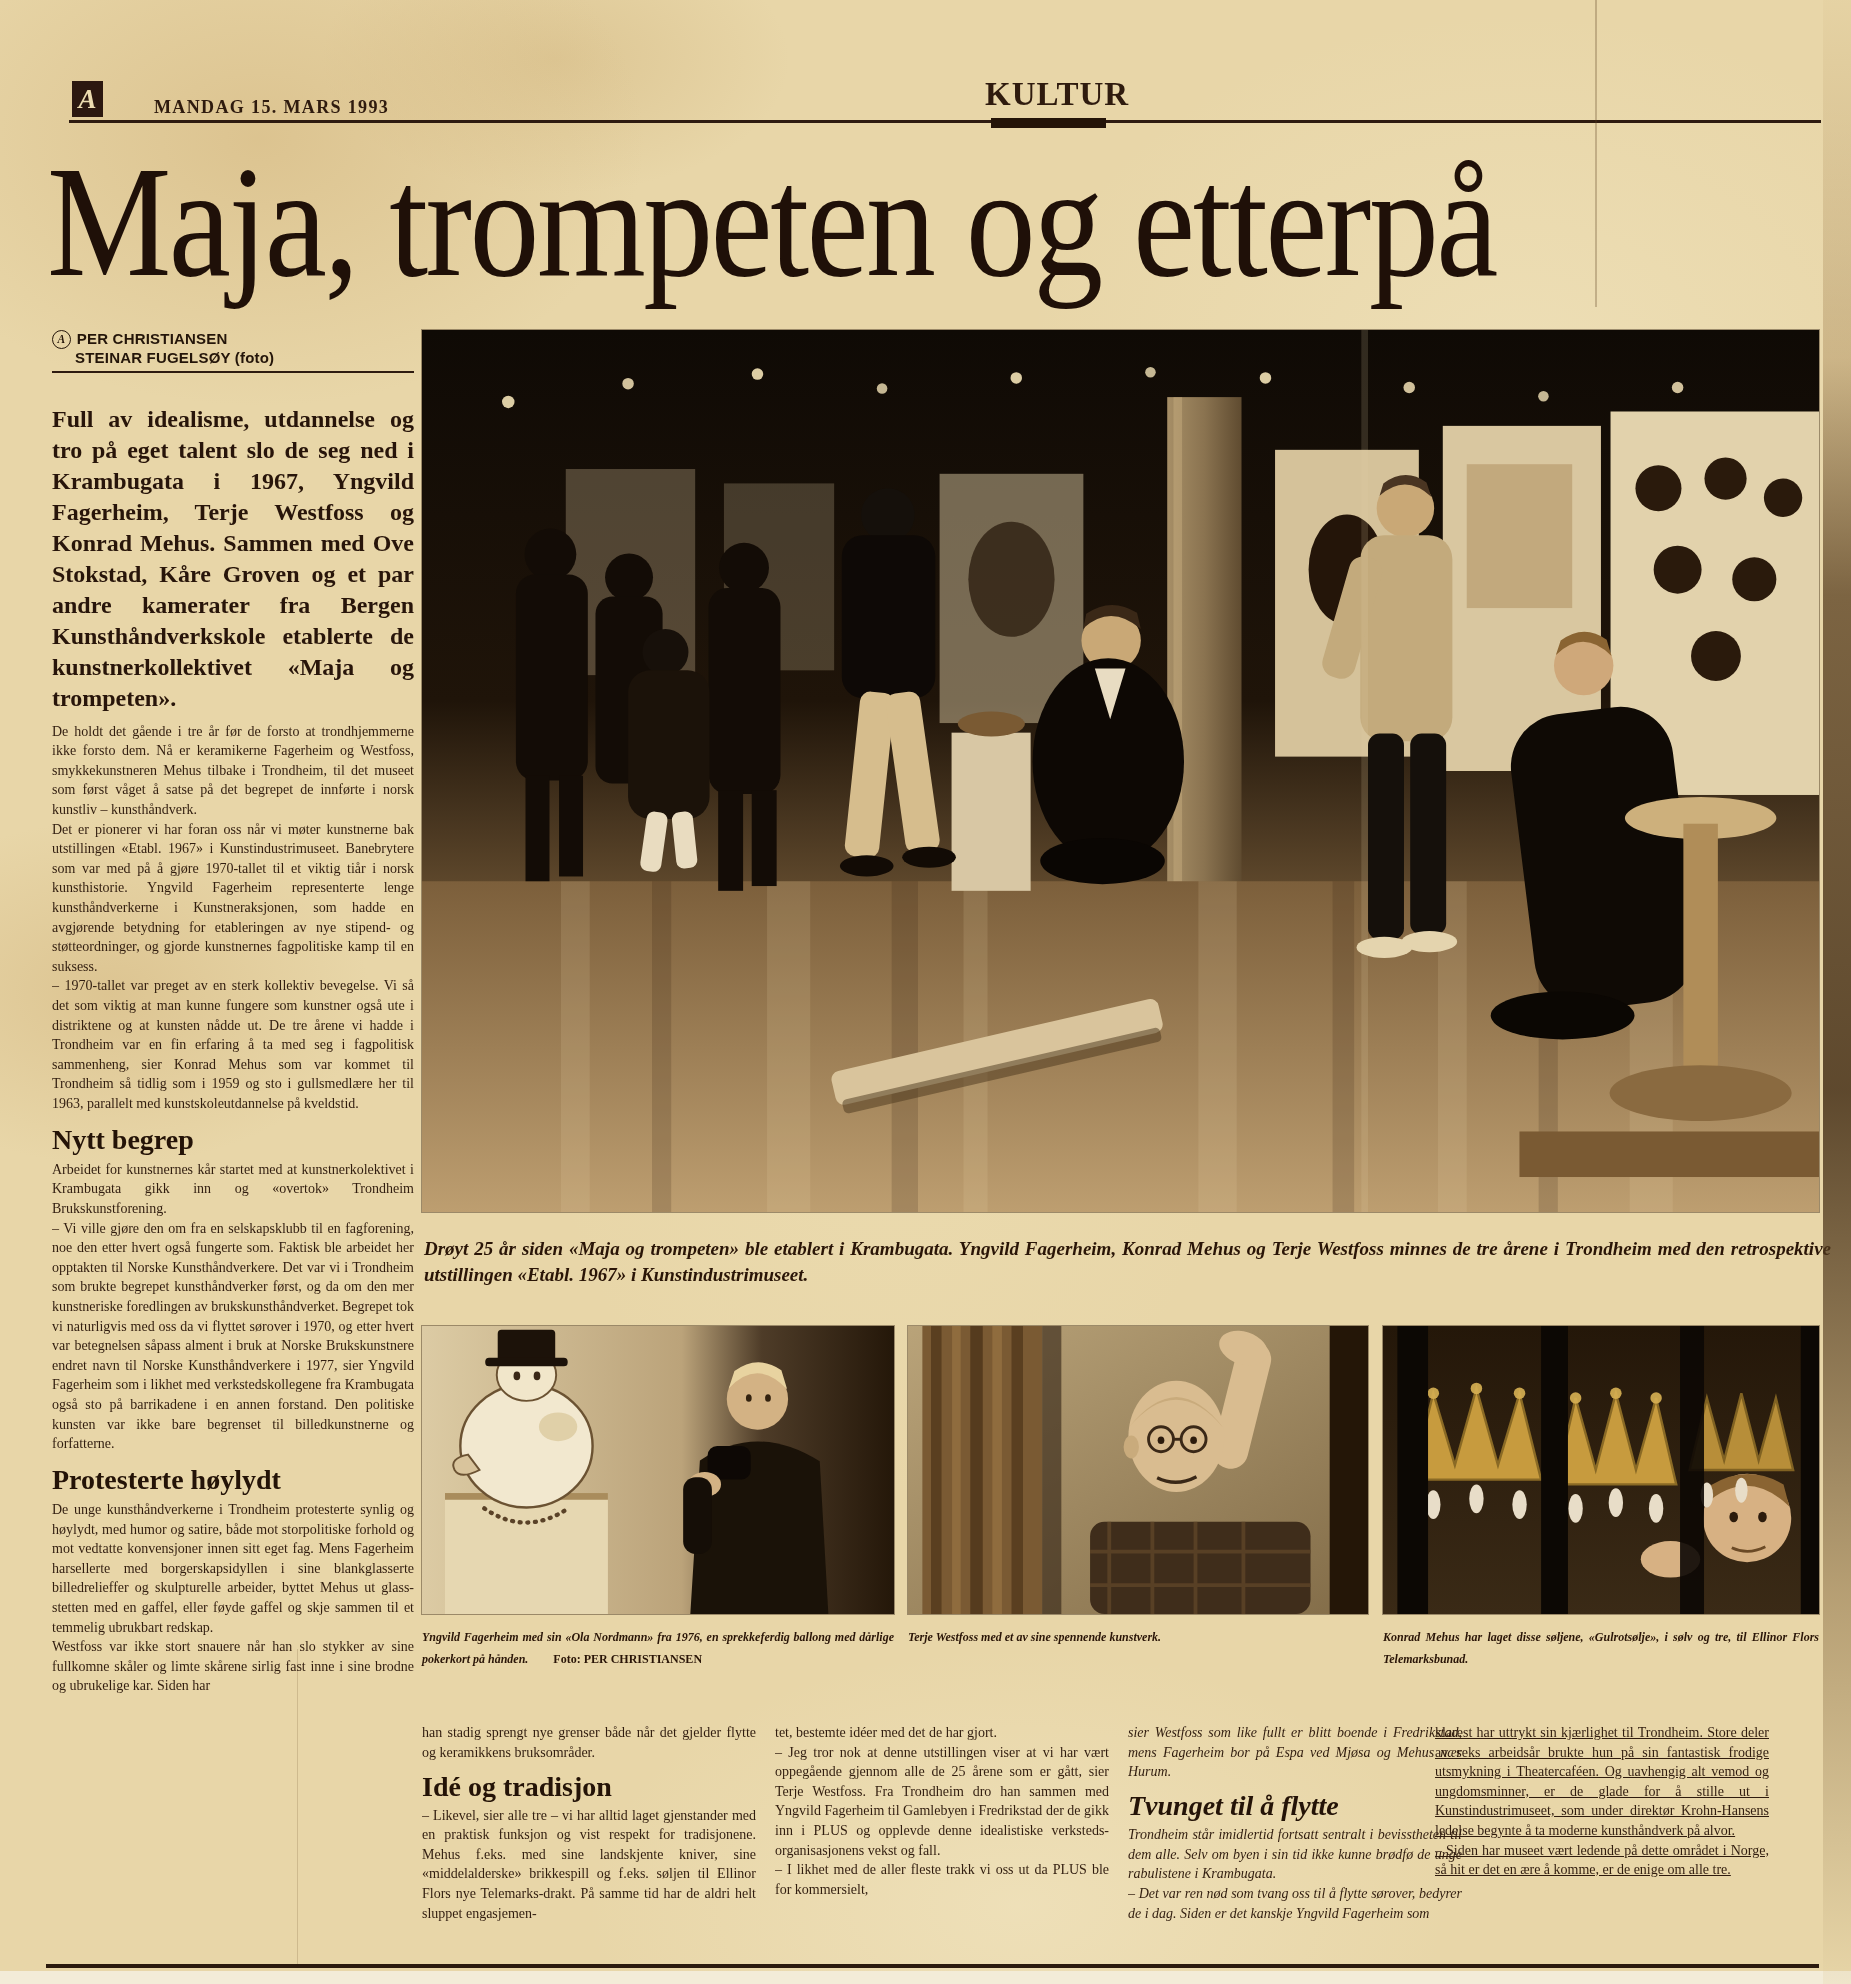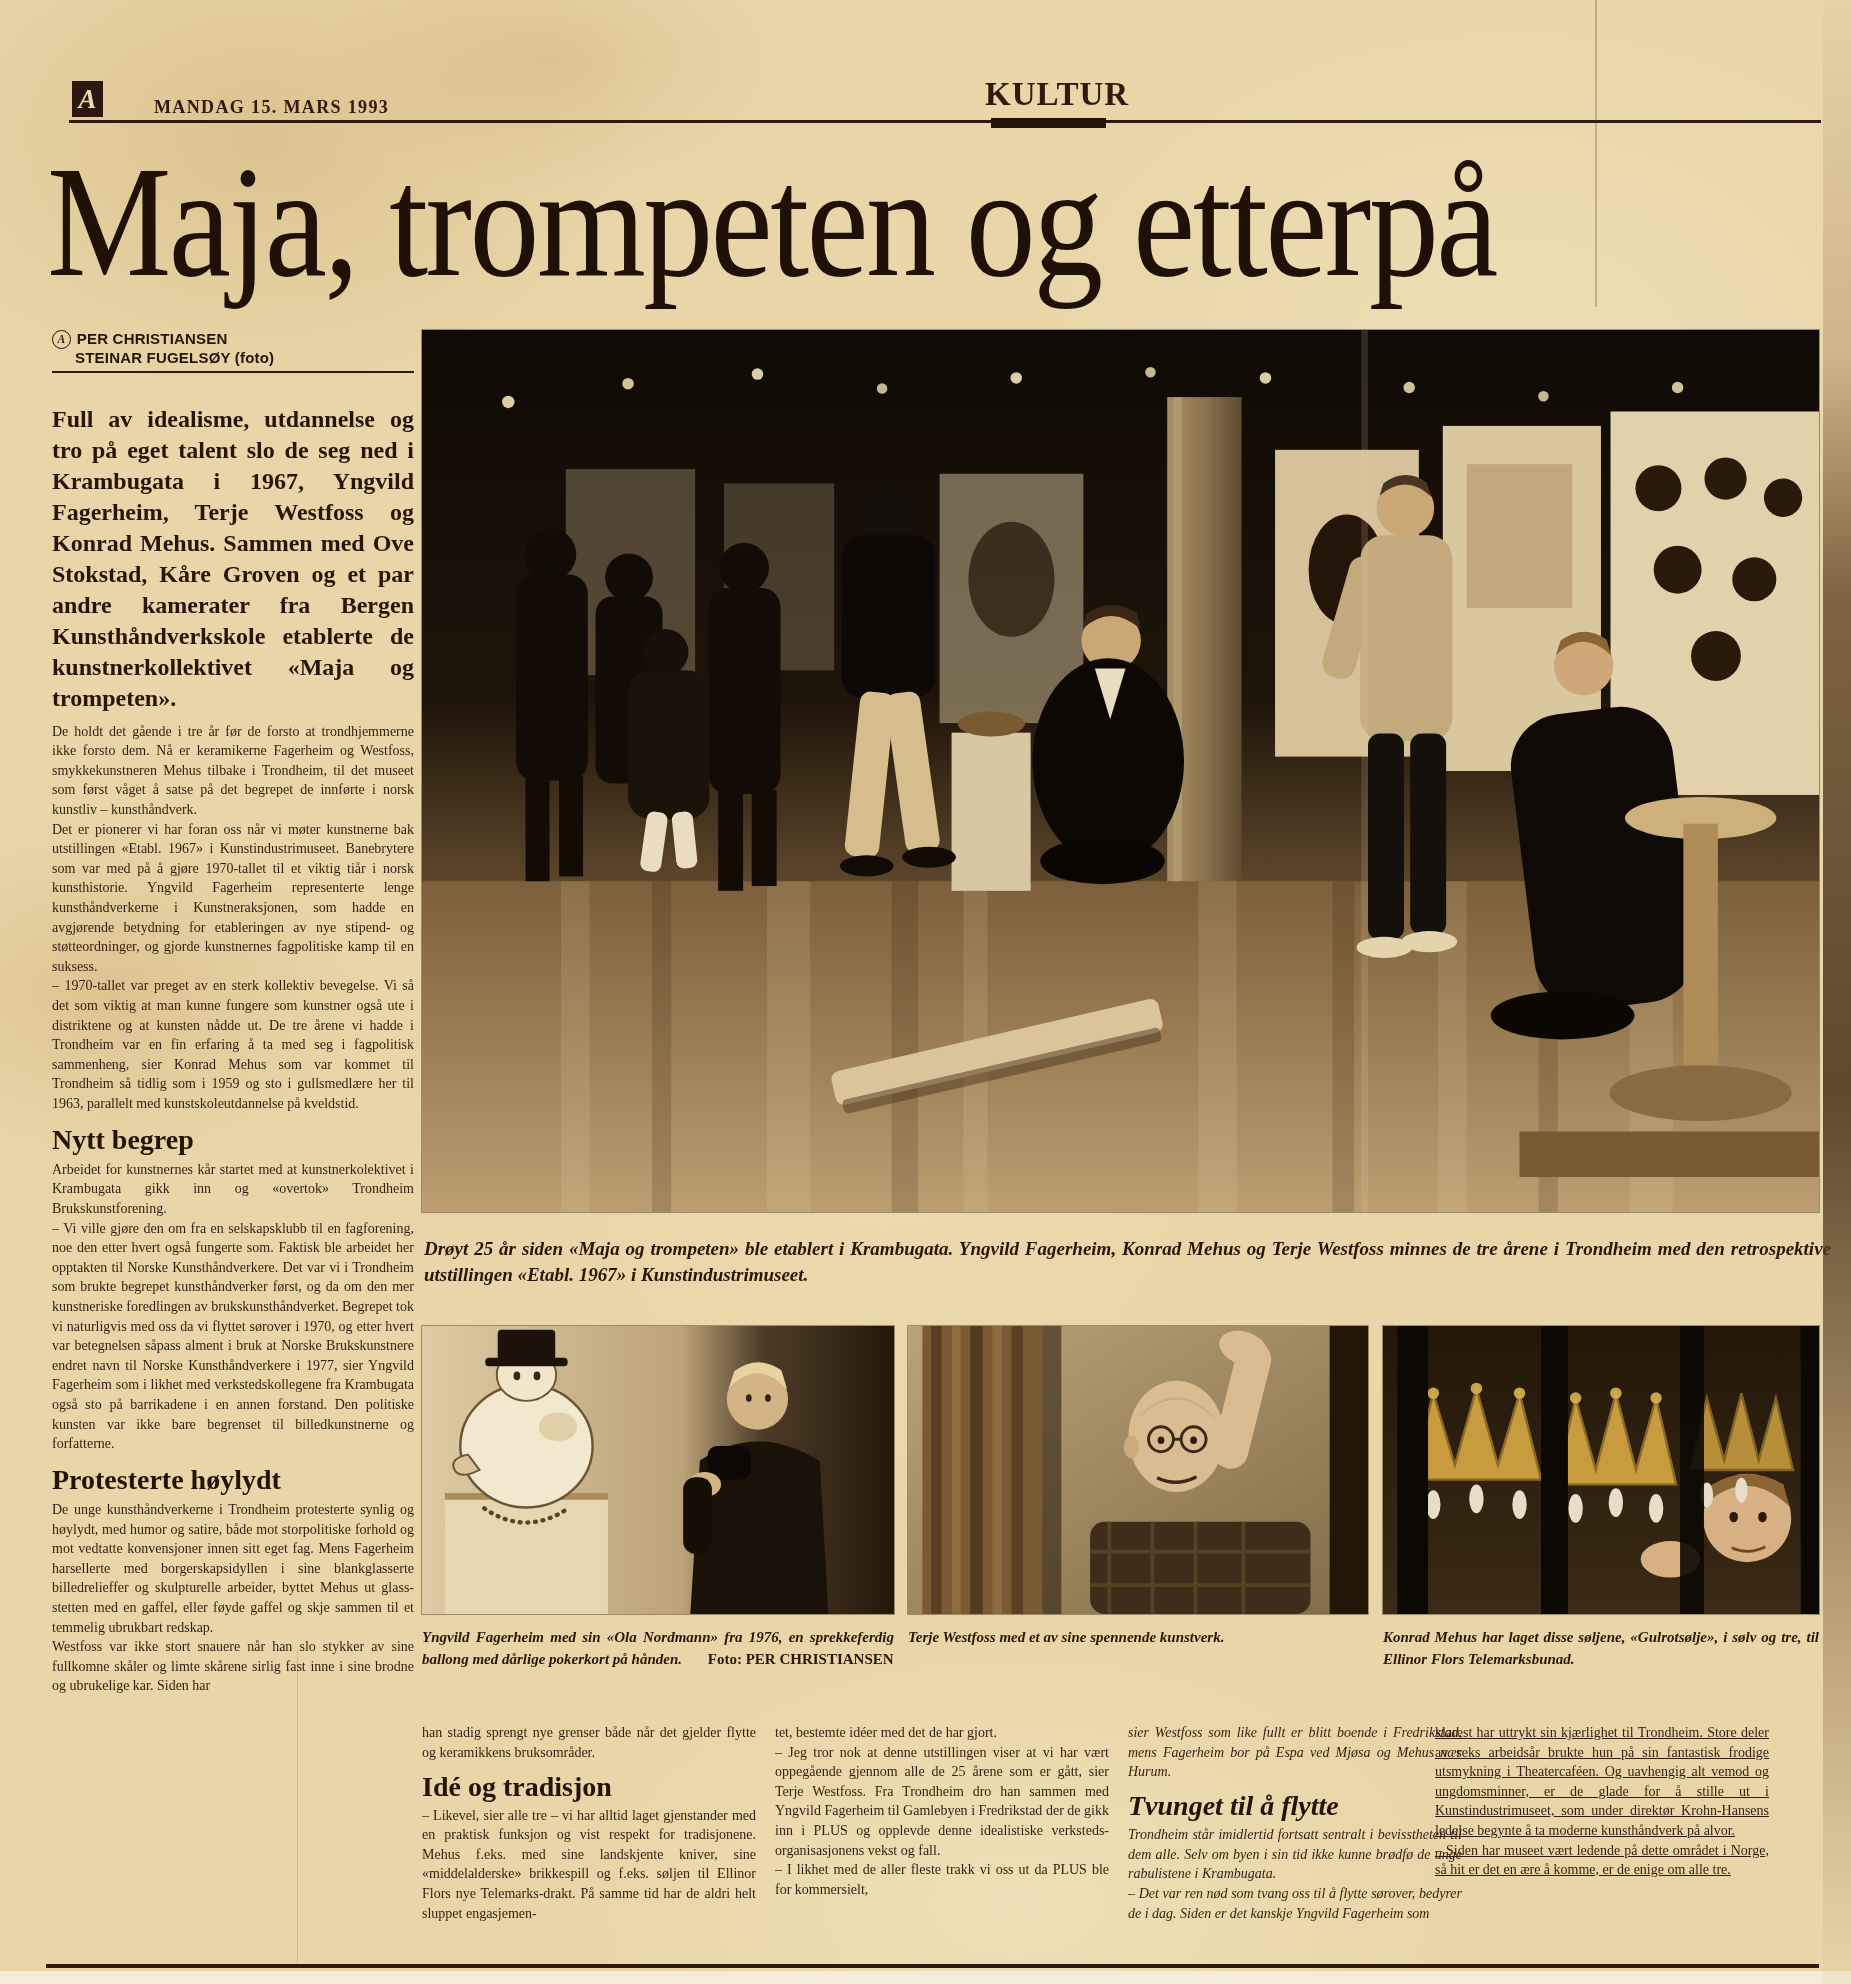--- a/index.html
+++ b/index.html
@@ -41,21 +41,21 @@
   .subhead{font-size:28px; font-weight:bold; margin:10.5px 0 3.8px 0; color:#241307;}
   .bcol .subhead{margin:8.6px 0 2.9px 0;}
   
   .photo{background:#241709; box-shadow:0 0 0 1px rgba(40,22,8,.4); overflow:hidden;}
   .mainphoto{left:422px; top:330px; width:1397px; height:882px;}
   .caption-main{left:424px; top:1236px; width:1407px; font-size:19px; line-height:26px;
     font-weight:bold; font-style:italic; color:#2a1507; text-align:justify;}
   .smallphoto1{left:422px; top:1326px; width:472px; height:288px;}
   .smallphoto2{left:908px; top:1326px; width:460px; height:288px;}
   .smallphoto3{left:1383px; top:1326px; width:436px; height:288px;}
-  .cap{position:absolute; top:1626px; font-size:15px; line-height:22px; font-weight:bold; font-style:italic;
+  .cap{position:absolute; top:1626px; font-size:12px; line-height:22px; font-weight:bold; font-style:italic;
     color:#2a1507; text-align:justify;}
   .cap .credit{font-style:normal; padding-left:22px;}
   
   .bcol{position:absolute; top:1723px; width:334px; height:239px; overflow:hidden; text-align:justify;}
   .bcol1{left:422px;} .bcol2{left:775px;} .bcol3{left:1128px;font-style:italic;} .bcol4{left:1435px;text-decoration:underline;}
   .rule-bottom{left:46px; top:1964px; width:1773px; height:3.8px; background:#2b1a0e;}
   .bottom-strip{left:0; top:1971px; width:1851px; height:14.4px; background:#f3ecd8;}
   .right-edge{right:0; top:0; width:28px; height:1985px;
     background:linear-gradient(180deg, rgba(220,196,146,.2) 0%, rgba(150,114,66,.35) 18%,
       rgba(88,62,32,.75) 30%, rgba(70,48,24,.85) 55%, rgba(120,90,50,.45) 80%, rgba(228,210,164,.25) 100%);}

